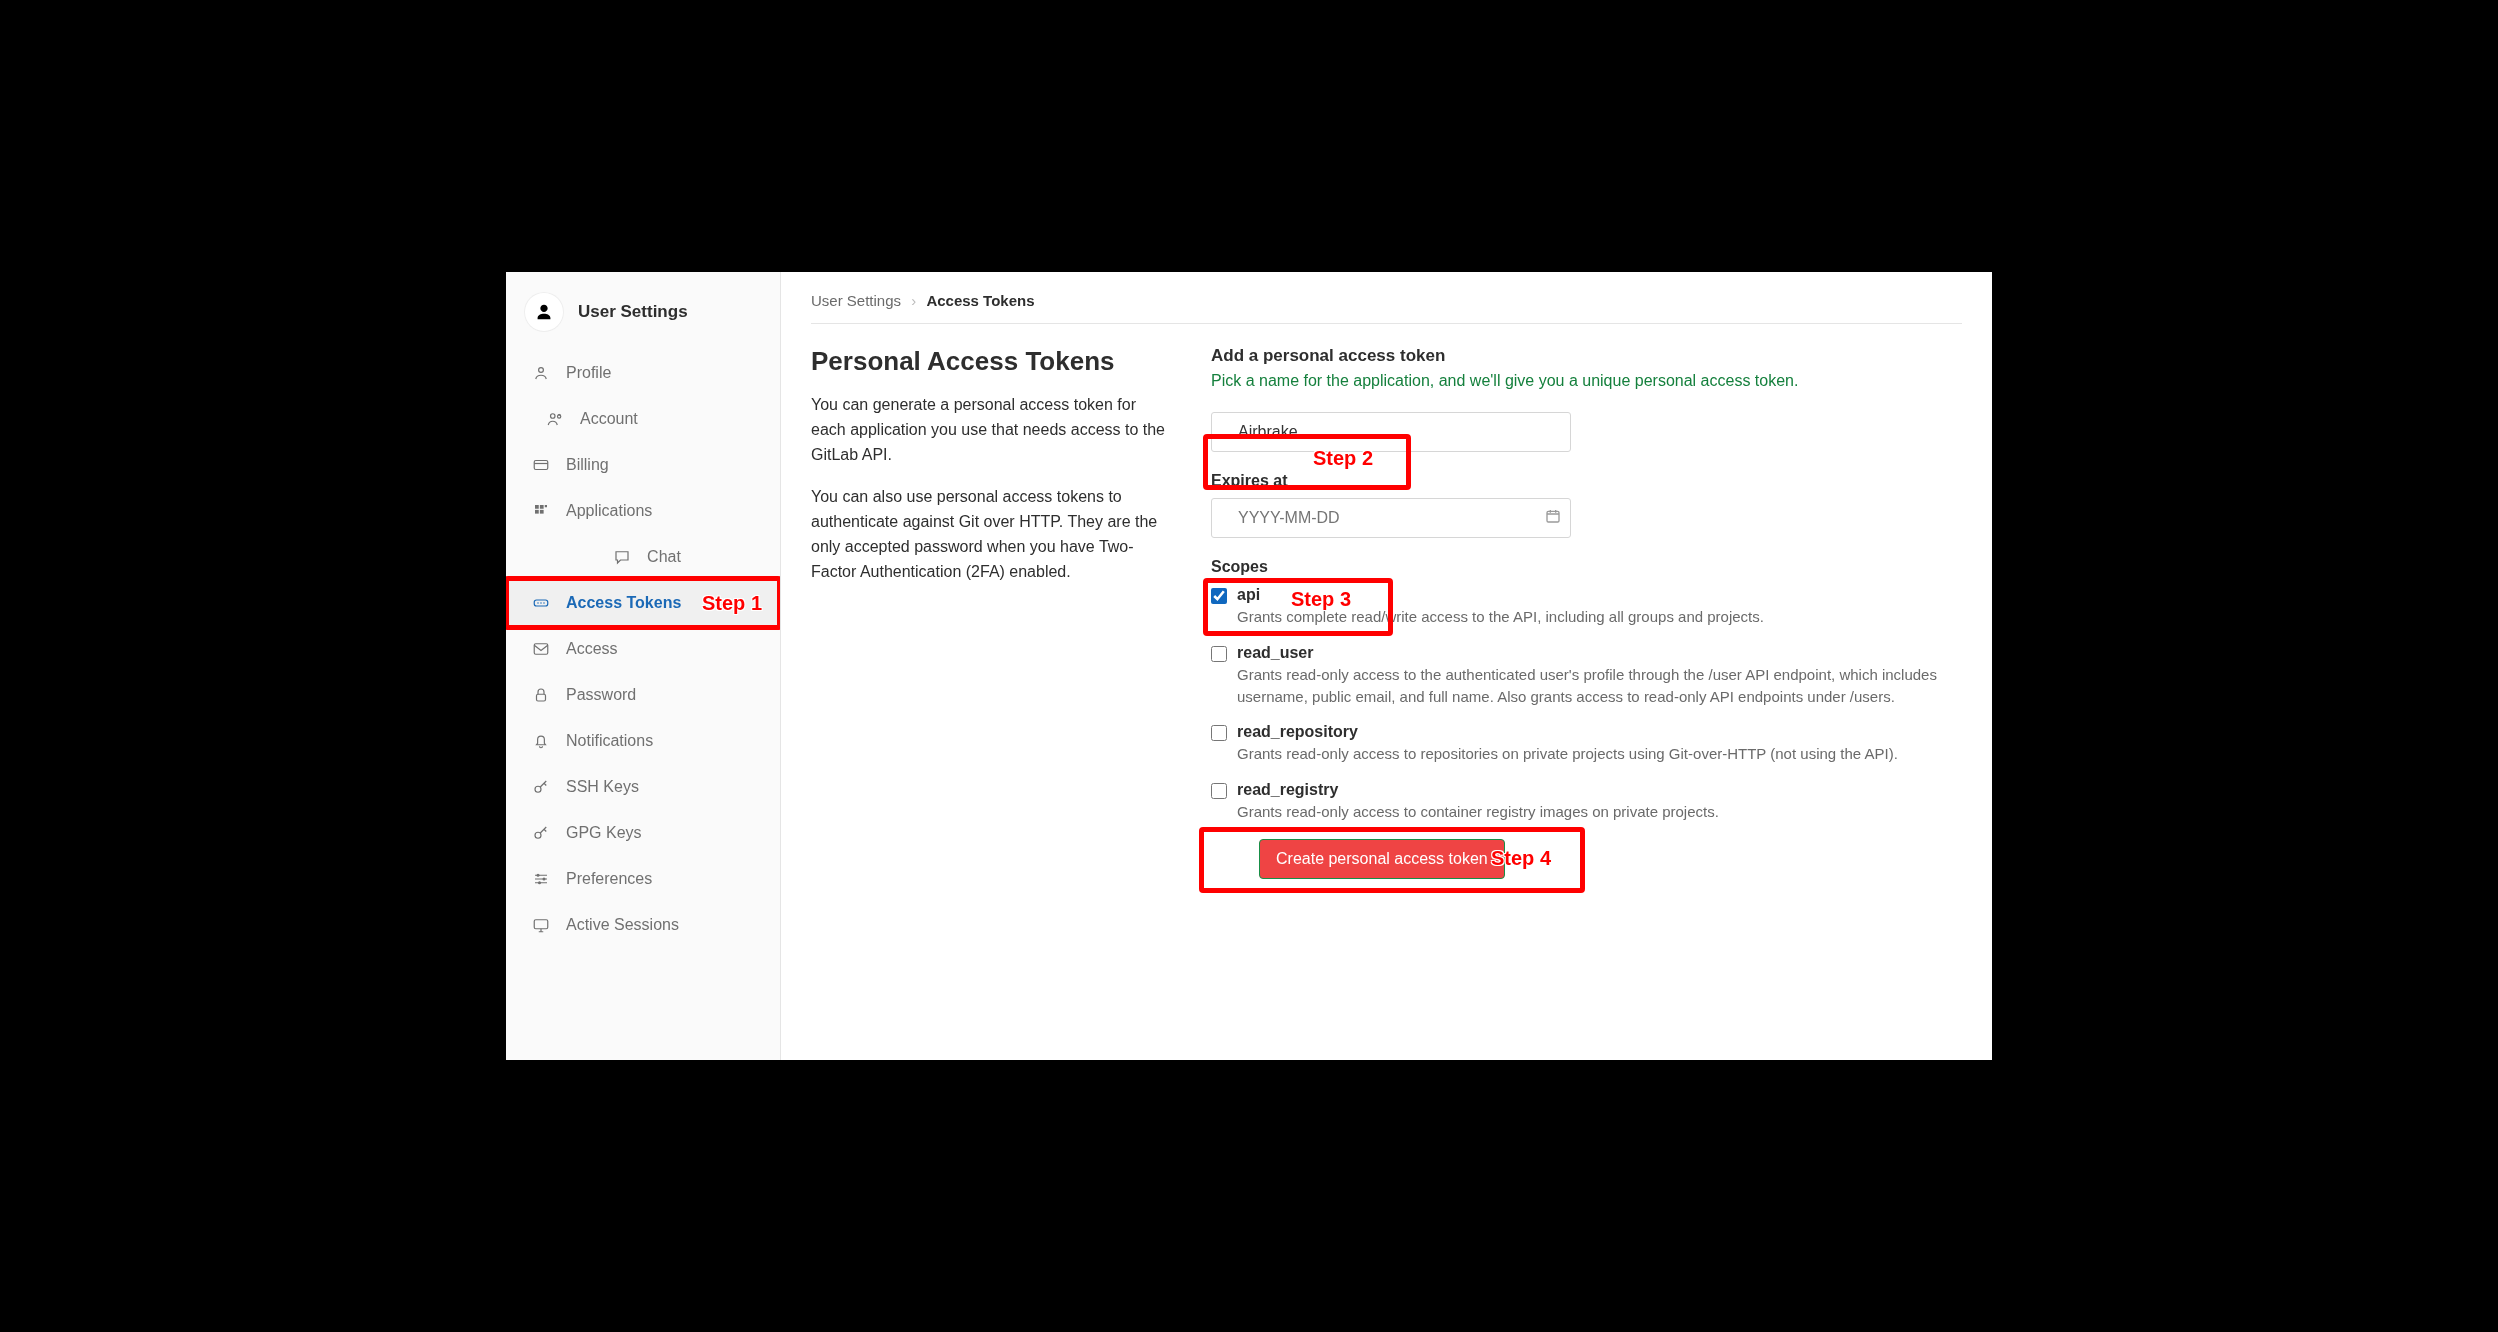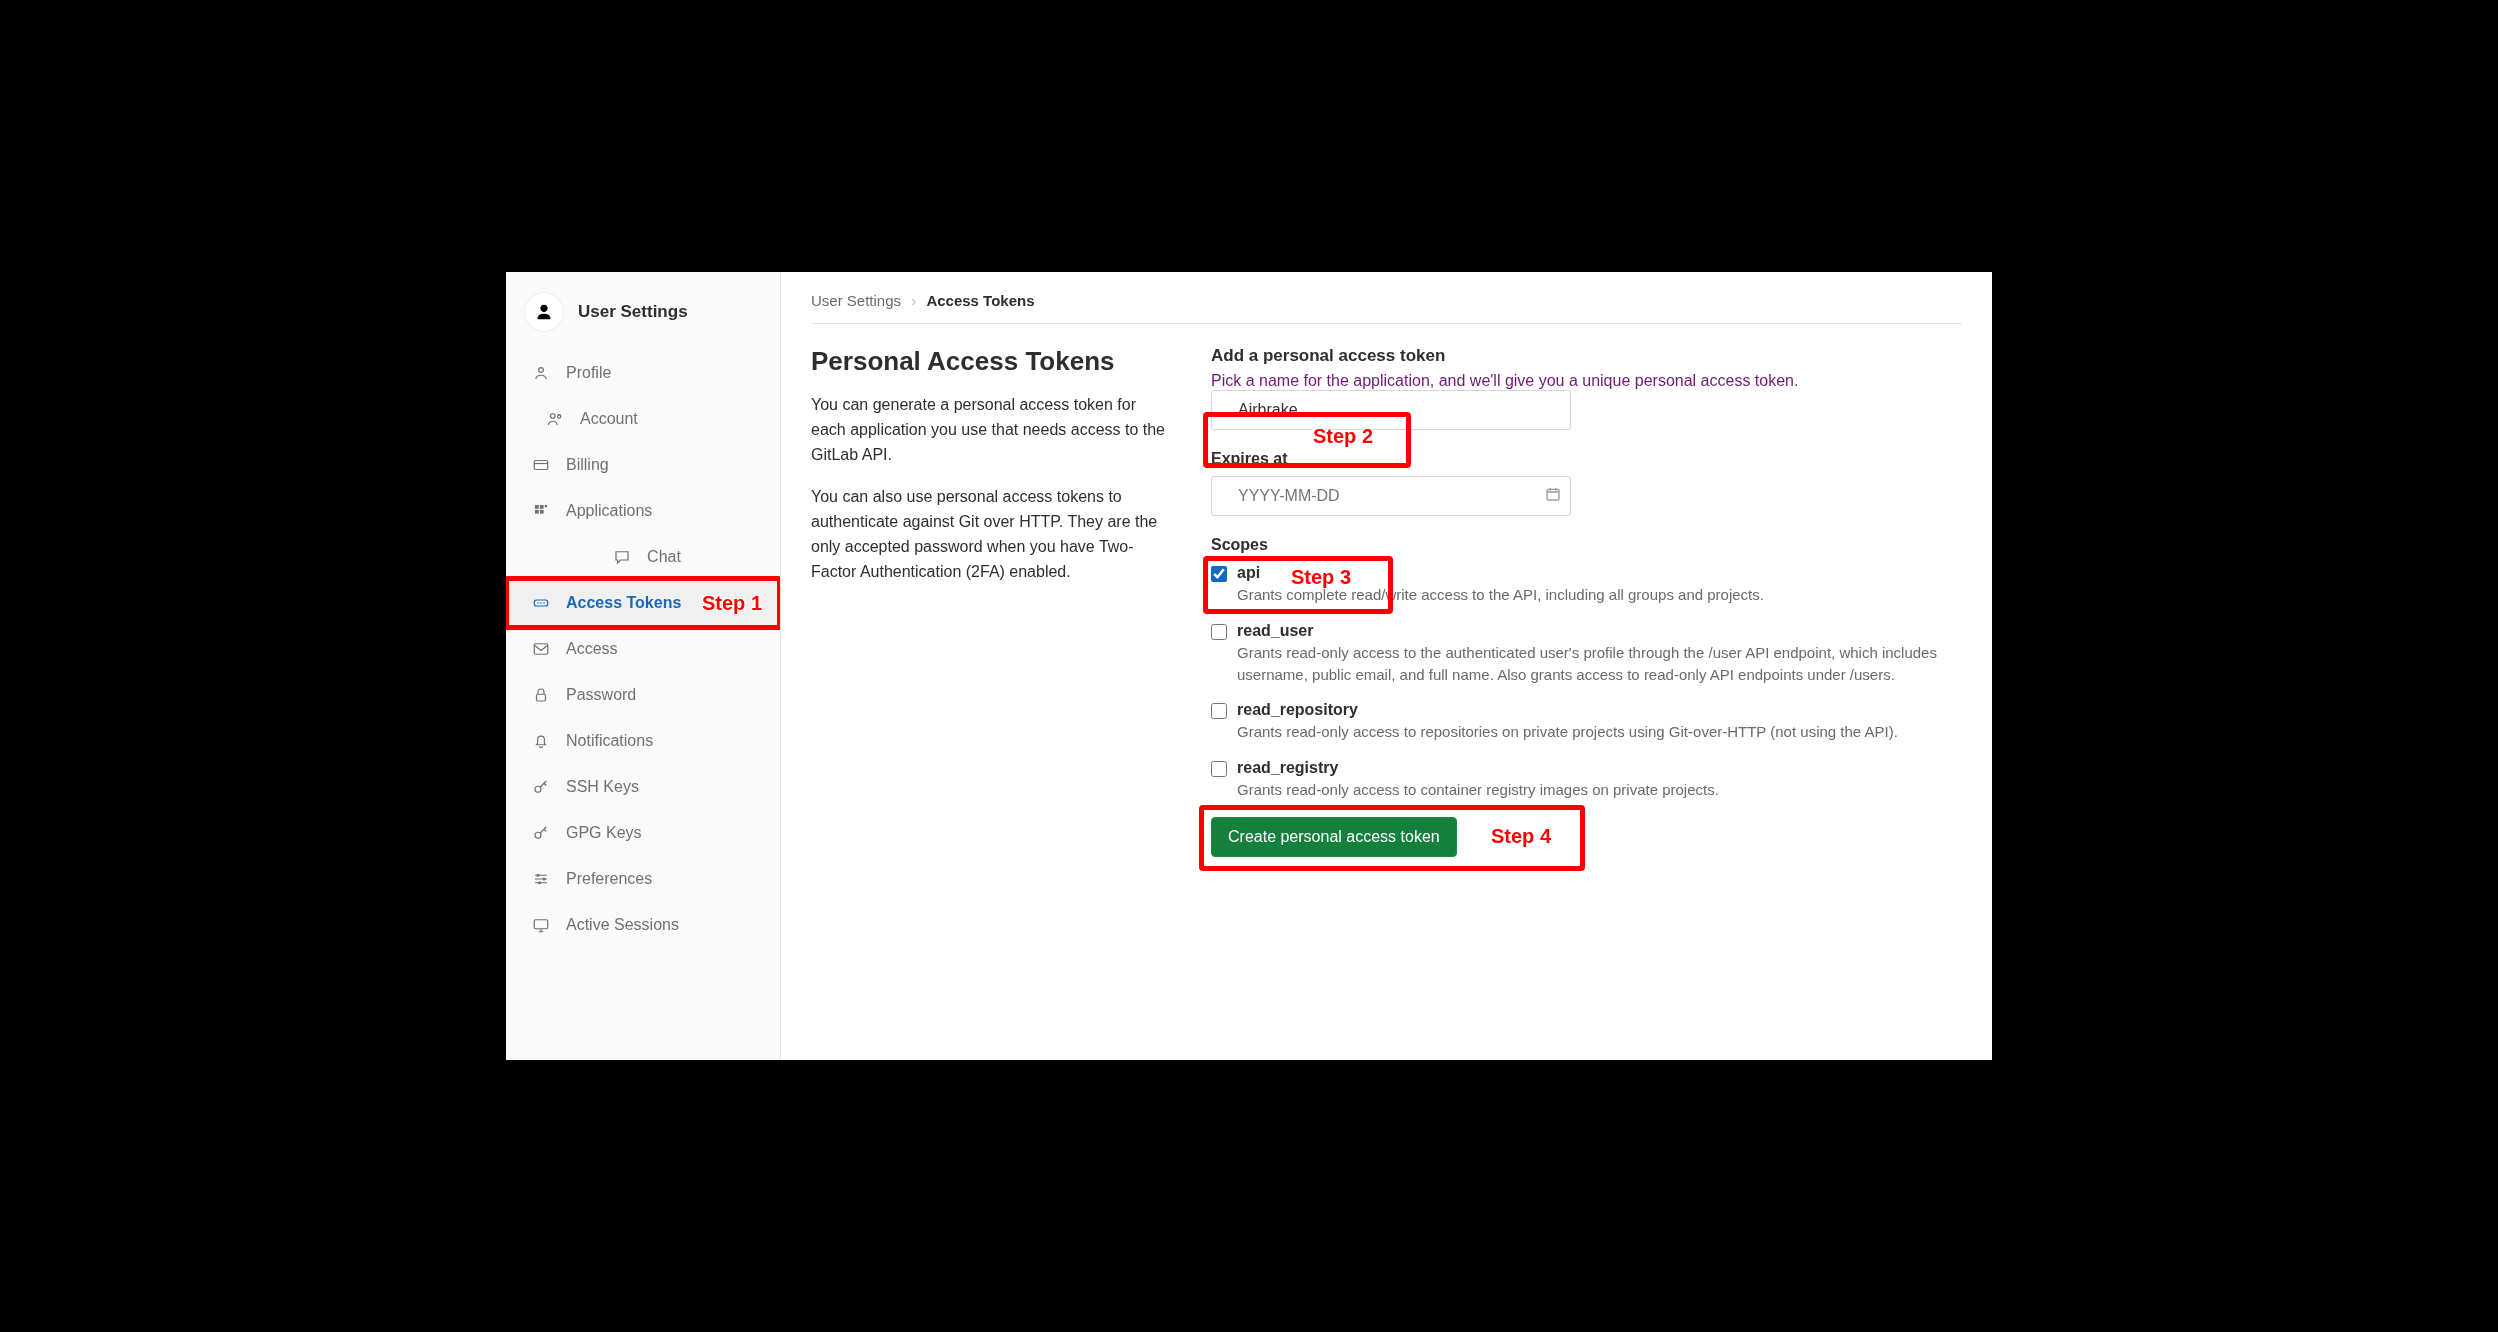--- a/index.html
+++ b/index.html
@@ -94,21 +94,22 @@
     margin-bottom: 16px;
   }
   .lead { font-size: 16px; line-height: 1.55; color: #2e2e2e; margin-bottom: 18px; }
   .section-head {
     font-size: 17px;
     font-weight: 700;
     margin-bottom: 6px;
   }
   .section-sub {
     font-size: 16px;
-    color: #701a75;
+    color: #15803d;
+    margin-bottom: 22px;
   }
   .field { margin-bottom: 20px; }
   .field-label { font-weight: 700; font-size: 16px; margin-bottom: 8px; display: block; }
   .text-input {
     width: 360px;
     height: 40px;
     border: 1px solid #d6d6d6;
     border-radius: 3px;
     padding: 6px 26px;
     font-size: 16px;
@@ -120,28 +121,29 @@
     position: absolute; right: 10px; top: 50%; transform: translateY(-50%);
     color: #9a9a9a;
   }
   .scopes-title { font-weight: 700; font-size: 16px; margin-bottom: 10px; }
   .scope-row { display: flex; gap: 10px; margin-bottom: 16px; }
   .scope-box { margin-top: 2px; width: 16px; height: 16px; accent-color: #1068bf; }
   .scope-name { font-weight: 700; font-size: 16px; color: #2e2e2e; }
   .scope-desc { font-size: 15px; color: #6a6a6a; line-height: 1.45; margin-top: 2px; }
   .scope-col { flex: 1; }
   .create-btn {
-    background: #15803d;
+    background: #ef4444;
     color: #fff;
     font-size: 16px;
     border: 1px solid #178f47;
     border-radius: 4px;
     padding: 10px 16px;
     cursor: pointer;
     font-weight: 500;
+    margin-left: 48px;
   }
   
   .step-box {
     position: absolute;
     border: 5px solid #ff0000;
     border-radius: 4px;
     pointer-events: none;
   }
   .step-label {
     position: absolute;

